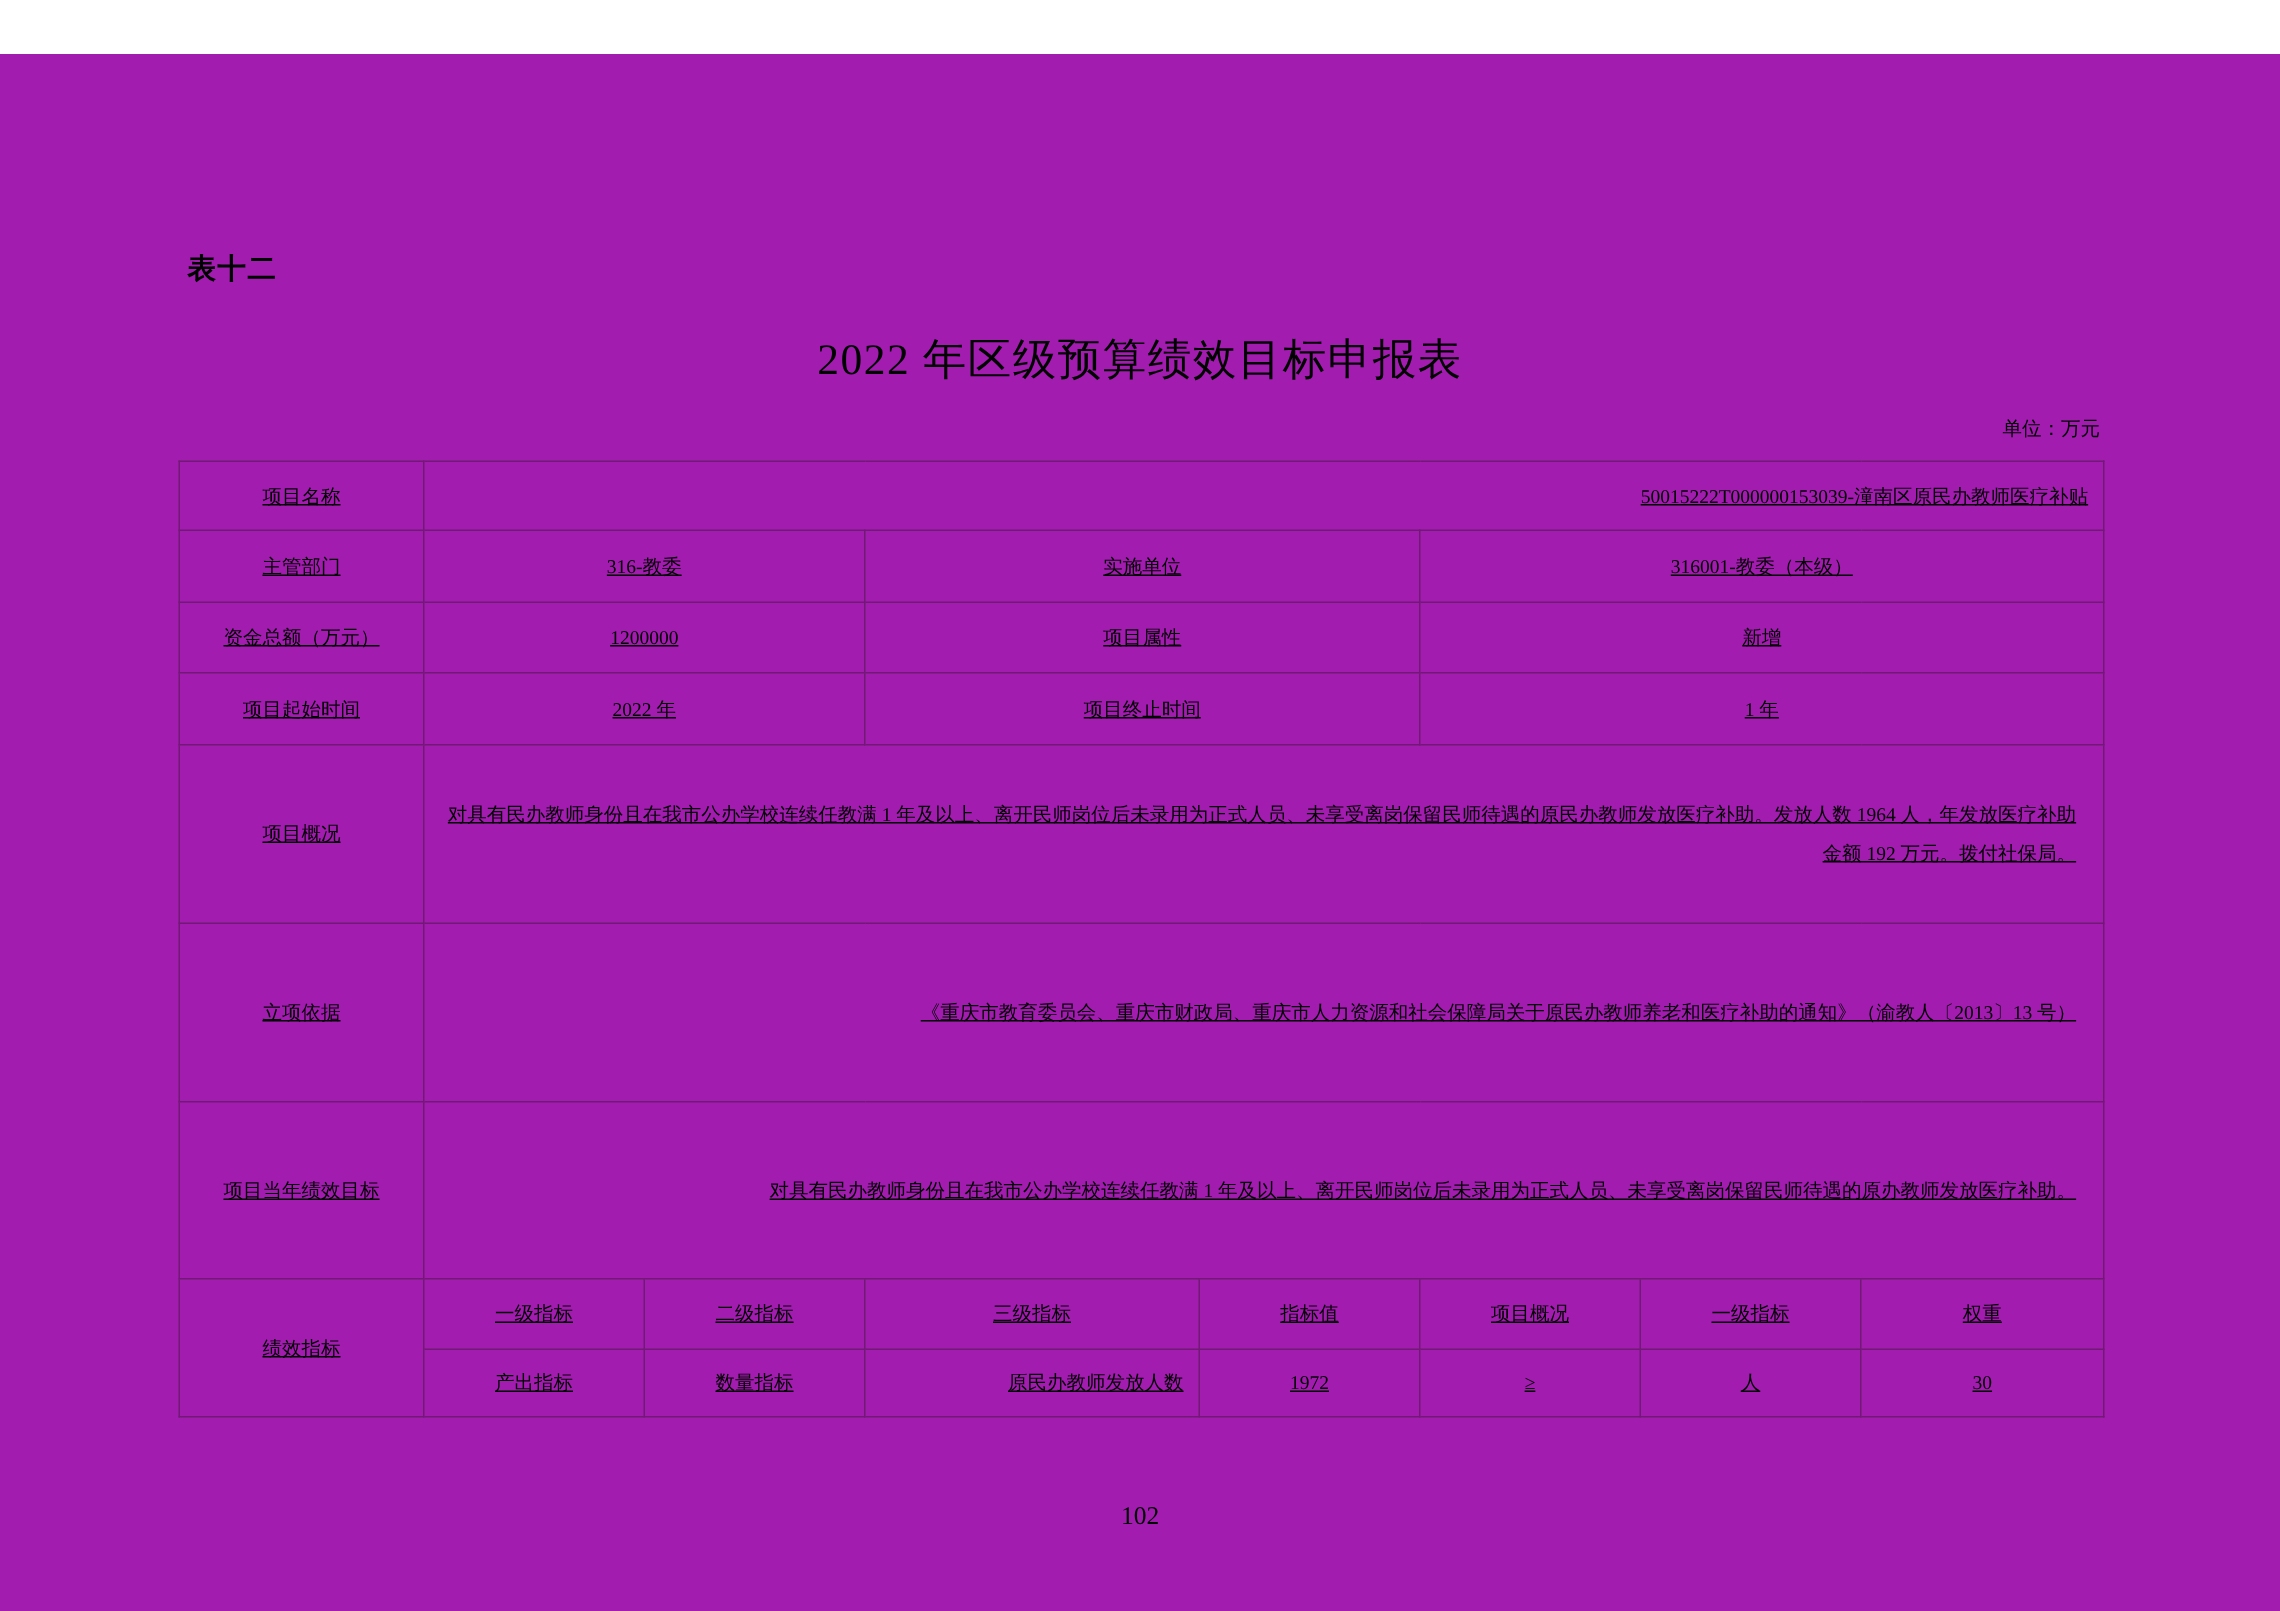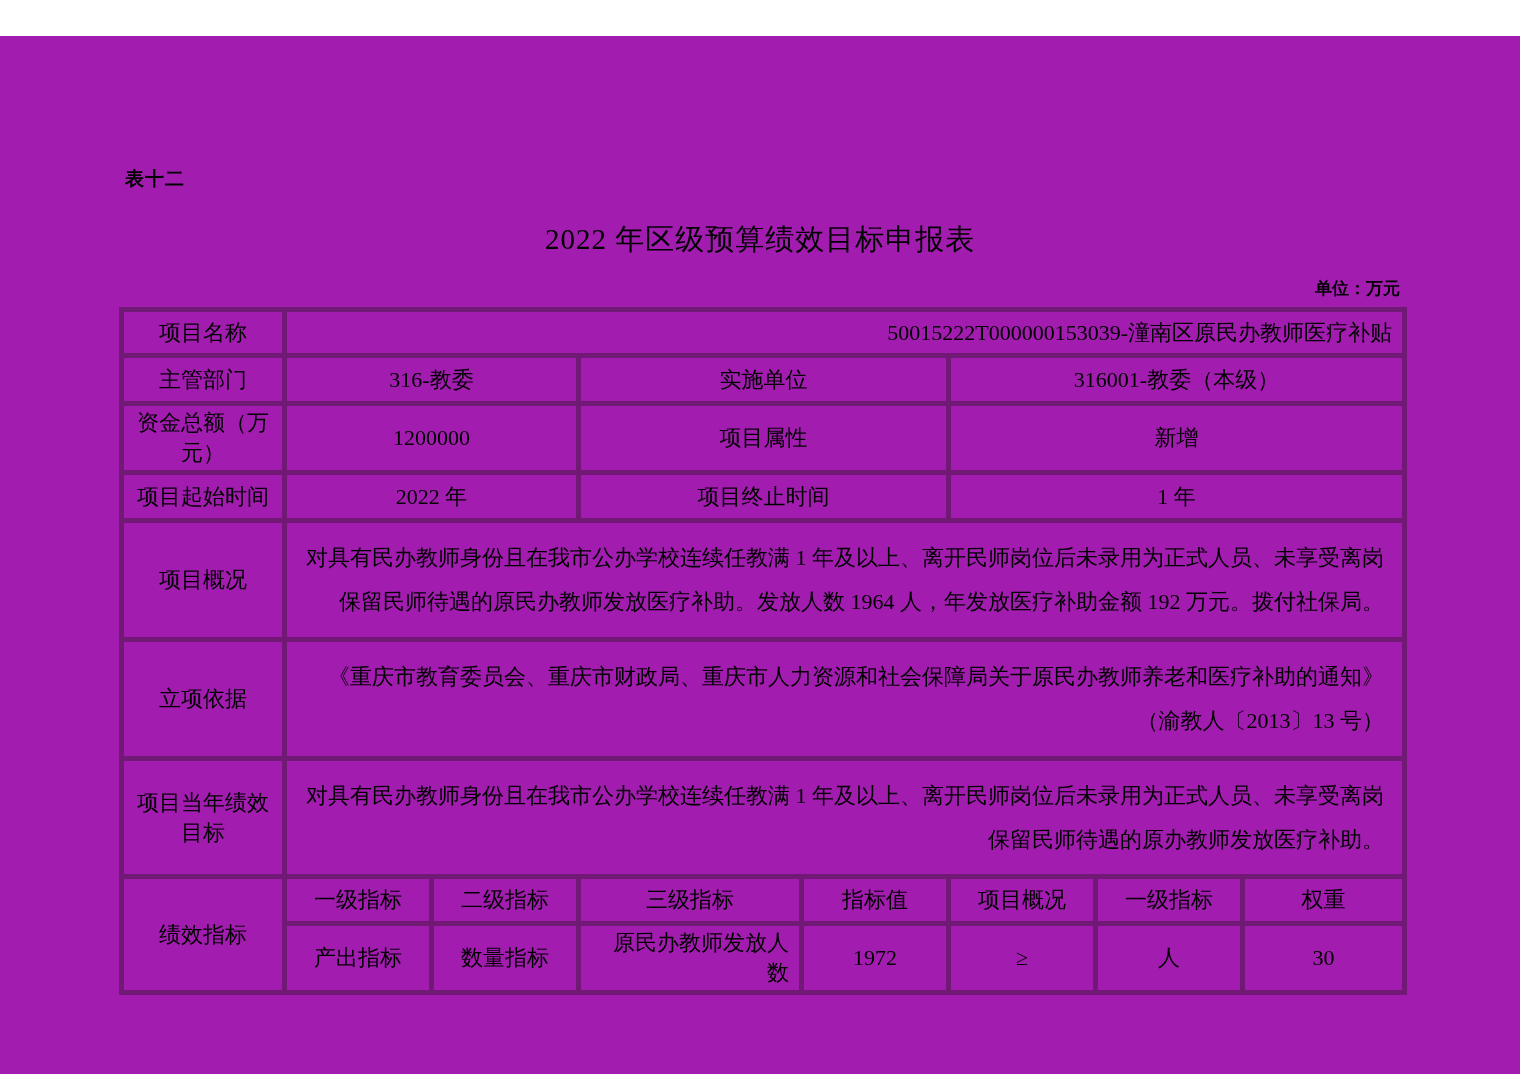--- a/index.html
+++ b/index.html
@@ -32,39 +32,39 @@
     width: 100%;
     text-align: center;
     font-size: 29px;
     font-weight: normal;
     letter-spacing: 1px;
   }
   .unit-note {
     position: absolute;
     top: 241px;
     right: 120px;
-    font-size: 17px;
-    font-weight: bold;
+    font-size: 13px;
   }
   .form-table {
     position: absolute;
     left: 119px;
     top: 271px;
     border-collapse: collapse;
     table-layout: fixed;
     width: 1283px;
   }
   .form-table td {
-    border: 5px solid #701a75;
-    font-size: 22px;
+    border: 1px solid #701a75;
+    font-size: 13px;
     text-align: center;
     vertical-align: middle;
     padding: 2px 10px;
     overflow: hidden;
     word-break: break-all;
+    text-decoration: underline;
   }
   .form-table td.left {
     text-align: right;
     padding-left: 14px;
   }
   .form-table td.para {
     line-height: 2;
     padding: 6px 18px 6px 14px;
   }
   tr.r1 { height: 46px; }
@@ -166,14 +166,15 @@
       <td>数量指标</td>
       <td class="left">原民办教师发放人数</td>
       <td>1972</td>
       <td>≥</td>
       <td>人</td>
       <td>30</td>
     </tr>
   </tbody>
     </table>
 
+  <div class="page-number">102</div>
 
 </div>
 
 </body></html>

